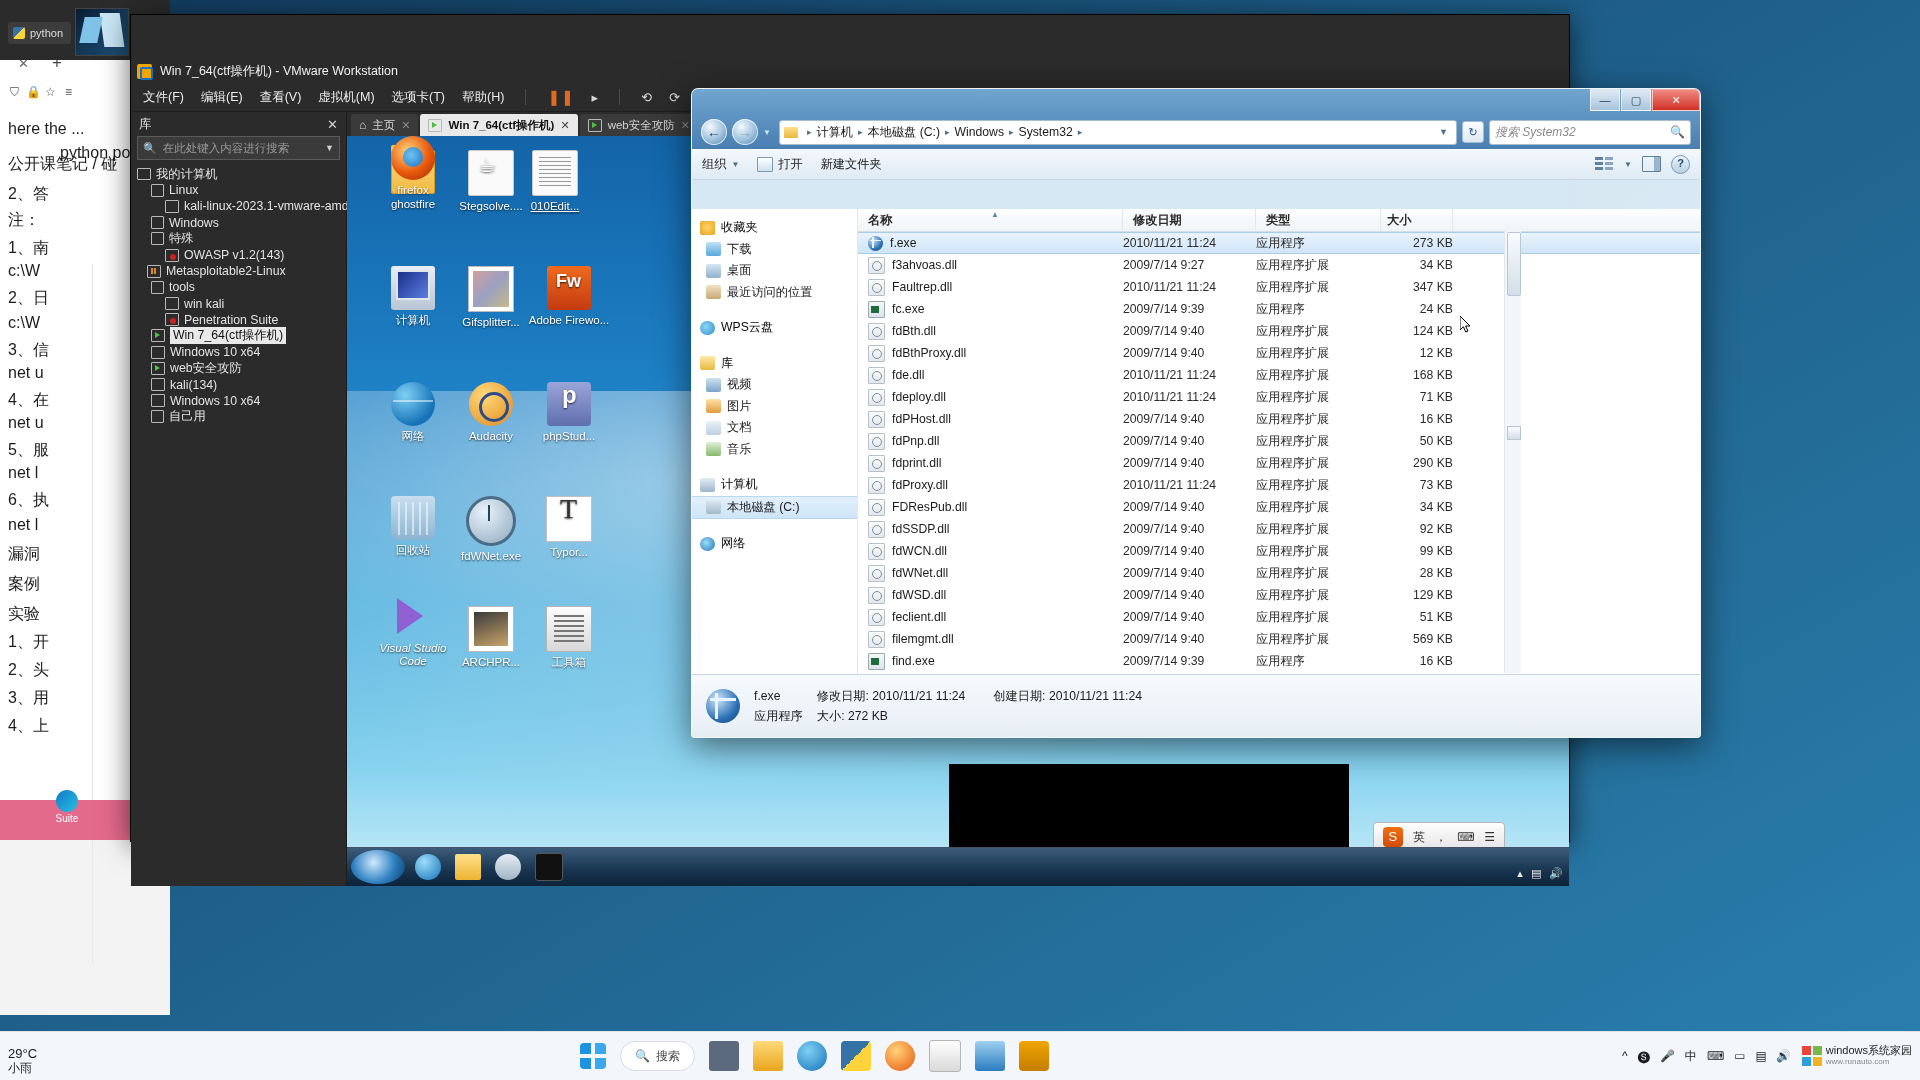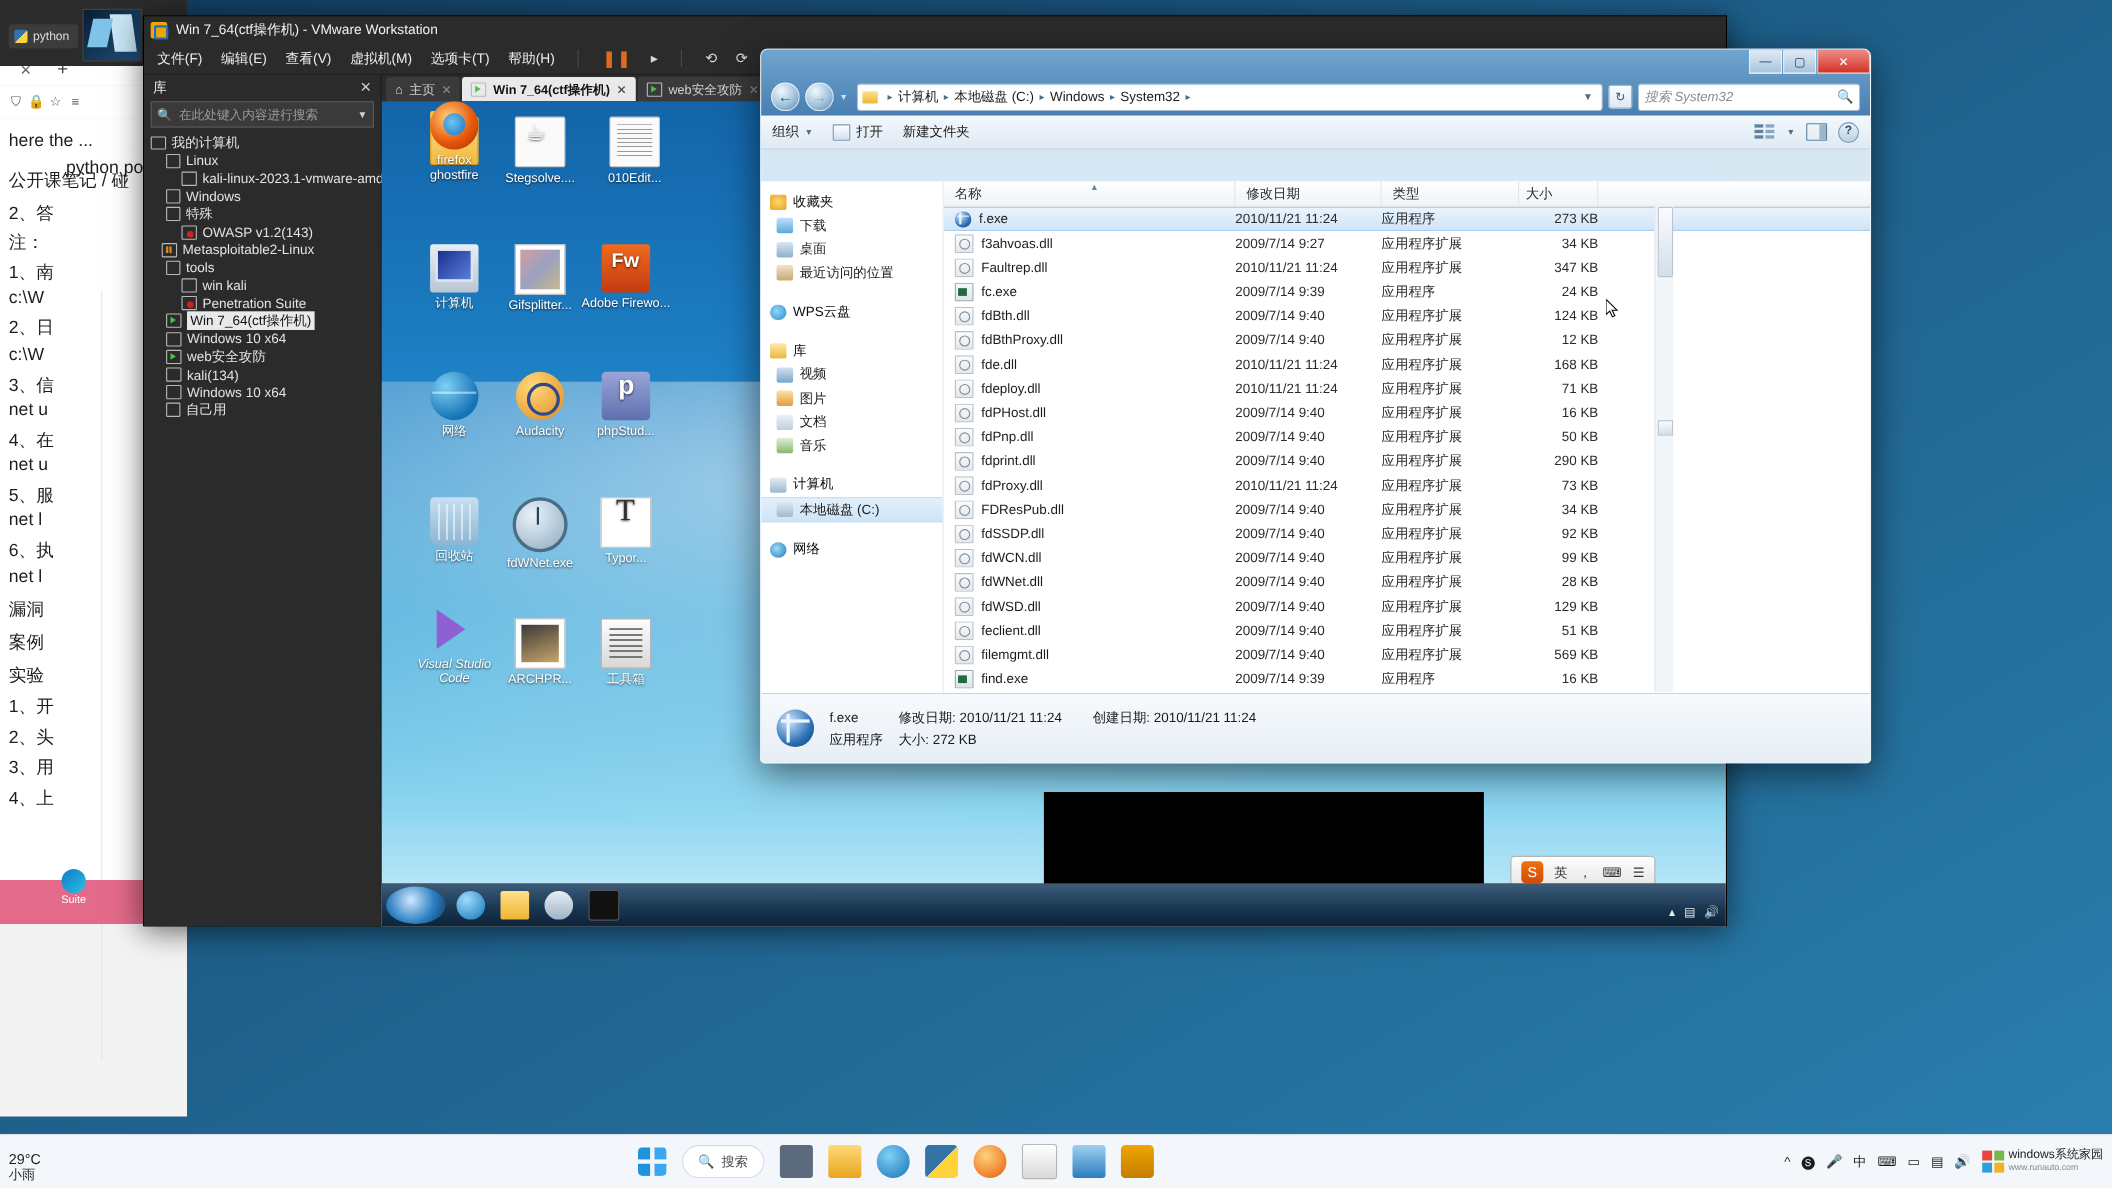--- a/index.html
+++ b/index.html
@@ -45,21 +45,21 @@
   .wm-logo .sq{width:20px;height:20px;background:
      linear-gradient(#e8463c,#e8463c) 0 0/9px 9px no-repeat,
      linear-gradient(#7ab648,#7ab648) 11px 0/9px 9px no-repeat,
      linear-gradient(#2e9fd8,#2e9fd8) 0 11px/9px 9px no-repeat,
      linear-gradient(#f4b223,#f4b223) 11px 11px/9px 9px no-repeat;}
   .wm-logo .tt{font-size:11px;color:#222;line-height:11px;}
   .wm-logo .tt small{display:block;font-size:8px;color:#888;}
 
   
   .vmw{position:absolute;left:130px;top:14px;width:1438px;height:826px;background:#2b2b2b;border:1px solid #000;box-shadow:0 4px 26px rgba(0,0,0,.6);}
-  .vmw-title{height:24px;background:#2b2b2b;display:flex;align-items:center;padding:0 6px;color:#f0f0f0;font-size:12.5px;}
+  .vmw-title{height:24px;background:#2b2b2b;display:flex;align-items:center;padding:0 6px;color:#f0f0f0;font-size:12.5px;margin-top:44px;}
   .vmw-logo{width:15px;height:15px;margin-right:8px;border-radius:2px;background:#f0a500;position:relative;}
   .vmw-logo:after{content:"";position:absolute;left:3px;top:3px;width:9px;height:9px;border:2px solid #1b6fc4;border-radius:2px;}
   .vmw-menu{height:28px;background:#2b2b2b;display:flex;align-items:center;gap:17px;padding:0 12px;color:#ececec;font-size:12.5px;border-bottom:1px solid #1e1e1e;}
   .vmw-menu .sep{width:1px;height:16px;background:#4a4a4a;margin:0 4px;}
   .vmw-pause{color:#e06a1e;font-size:15px;letter-spacing:1px;}
   .vmw-tbtn{color:#d8d8d8;font-size:13px;}
   .vmw-icon-sq{width:16px;height:13px;border:1.6px solid #cfcfcf;border-radius:2px;position:relative;}
   .vmw-icon-sq.split:after{content:"";position:absolute;left:6px;top:0;bottom:0;width:1.6px;background:#cfcfcf;}
   .vmw-icon-sq.fill:after{content:"";position:absolute;left:1px;top:1px;width:5px;bottom:1px;background:#cfcfcf;}
   .vmw-body{position:relative;height:774px;background:#2b2b2b;}
@@ -195,21 +195,21 @@
   .ic-vid{background:linear-gradient(#cfe2f2,#7aa5c7);}
   .ic-pic{background:linear-gradient(#ffe2a8,#dd9c3f);}
   .ic-docs{background:linear-gradient(#eaf2f8,#bccfe0);}
   .ic-mus{background:linear-gradient(#dff0d8,#86b96a);}
   .ic-comp{background:linear-gradient(#e4edf5,#9db5c9);}
   .ic-drive{background:linear-gradient(#dfe9f2,#a3b9cb);}
   .ic-net{background:radial-gradient(circle at 40% 40%,#9bdcfb,#2176b5);border-radius:50%;}
 
   .list-pane{flex:1;display:flex;flex-direction:column;min-width:0;}
   .lp-head{height:22px;background:linear-gradient(#fdfefe,#eff4f8);border-bottom:1px solid #d6dfe7;display:flex;align-items:center;font-size:12.2px;color:#2b2b2b;position:relative;}
-  .lp-head .ch{padding-left:10px;border-right:1px solid #e1e7ed;height:22px;line-height:22px;box-sizing:border-box;}
+  .lp-head .ch{padding-left:10px;border-right:1px solid #e1e7ed;height:22px;line-height:22px;box-sizing:border-box;font-weight:bold;}
   .sort-arrow{position:absolute;left:133px;top:1px;color:#5d87a8;font-size:8px;}
   .rows{flex:1;overflow:hidden;background:#fff;}
   .frow{height:22px;display:flex;align-items:center;font-size:12.2px;color:#1b1b1b;}
   .frow.sel{background:linear-gradient(#e9f3fc,#cfe5f8);border-top:1px solid #a8cdeb;border-bottom:1px solid #a8cdeb;height:22px;box-sizing:border-box;}
   .c-name{width:265px;display:flex;align-items:center;gap:7px;padding-left:10px;box-sizing:border-box;overflow:hidden;white-space:nowrap;}
   .c-date{width:133px;color:#2b2b2b;}
   .c-type{width:125px;color:#2b2b2b;}
   .c-size{width:72px;text-align:right;color:#2b2b2b;}
   .fic{width:15px;height:15px;flex:none;border-radius:1px;position:relative;}
   .fic.dll{background:linear-gradient(#fbfcfd,#e3e8ed);border:1px solid #b6c0c9;}
@@ -438,21 +438,21 @@
         <div class="vm-guest">
           <div id="desk-icons">
               <div class="dk-icon" style="left: 20px; top: 14px;">
                 <div class="gl folder"></div>
                 <div>ghostfire</div>
               </div>
               <div class="dk-icon" style="left: 98px; top: 14px;">
                 <div class="gl java"></div>
                 <div>Stegsolve....</div>
               </div>
-              <div class="dk-icon" style="left: 184px; top: 14px;">
+              <div class="dk-icon" style="left: 162px; top: 14px; text-decoration: underline;">
                 <div class="gl doc"></div>
                 <div>010Edit...</div>
               </div>
               <div class="dk-icon" style="left: 20px; top: 130px;">
                 <div class="gl pc"></div>
                 <div>计算机</div>
               </div>
               <div class="dk-icon" style="left: 98px; top: 130px;">
                 <div class="gl gif"></div>
                 <div>Gifsplitter...</div>

